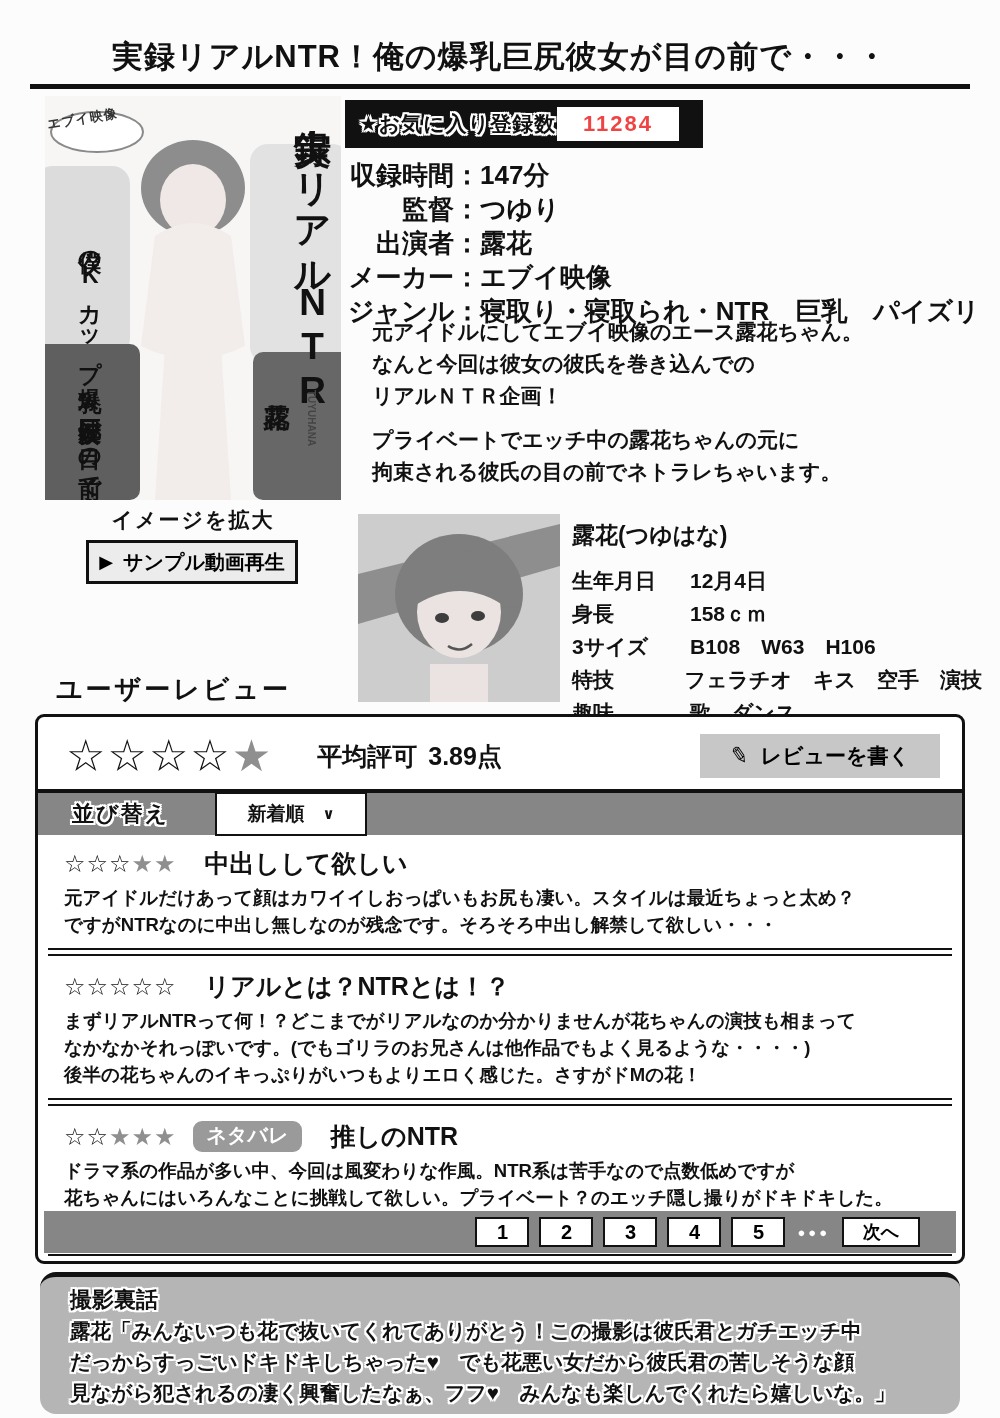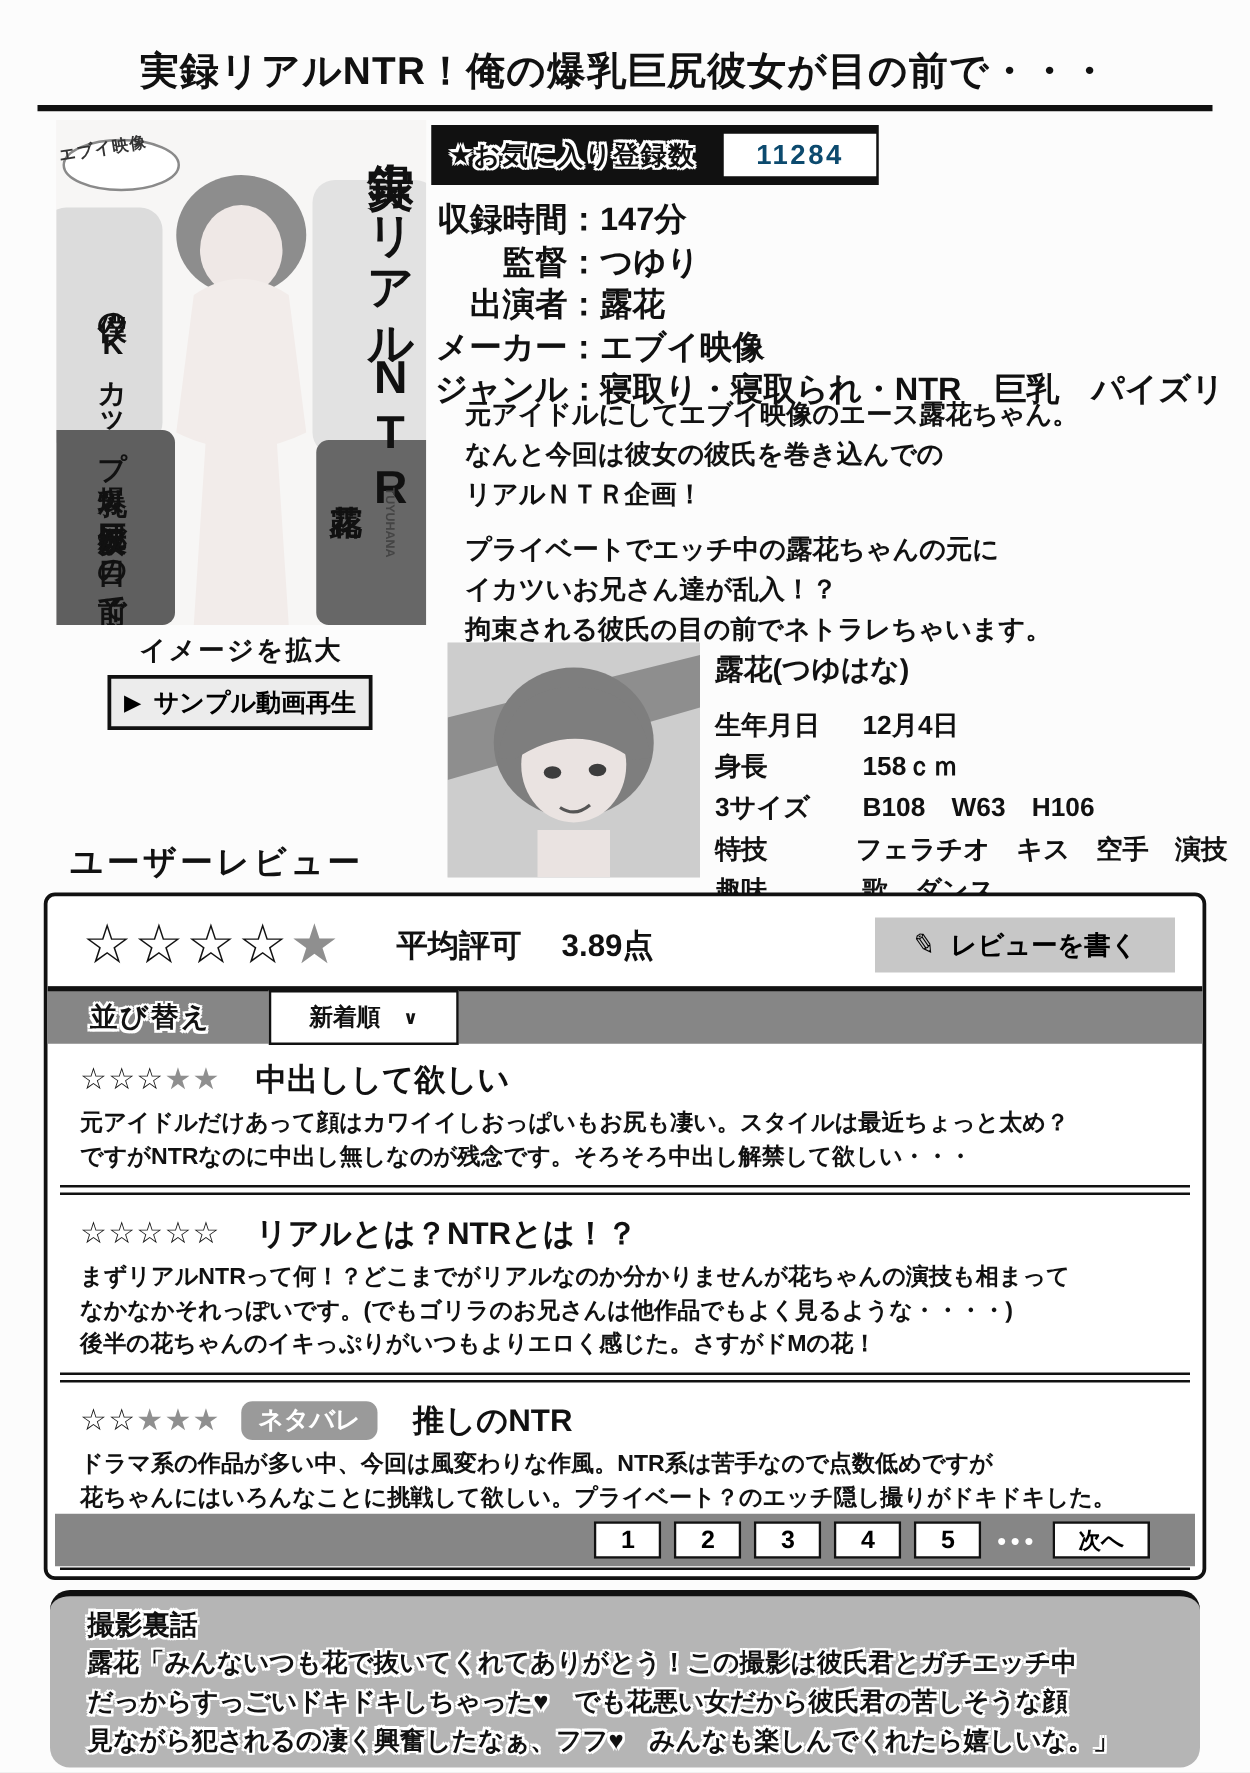--- a/index.html
+++ b/index.html
@@ -29,26 +29,26 @@
     text-orientation:mixed; }
   .enlarge-link { position:absolute; left:45px; top:506px; width:296px; text-align:center;
     font-size:21px; letter-spacing:2px; cursor:pointer; }
   .sample-btn { position:absolute; left:86px; top:540px; width:212px; height:44px;
     background:#ececec; border:3px solid #111; display:flex; align-items:center; justify-content:center;
     gap:10px; font-size:20px; font-weight:700; font-family:inherit; cursor:pointer; }
   .play-icon { font-size:18px; }
 
   
   .fav-bar { position:absolute; left:345px; top:100px; width:358px; height:48px; background:#111;
-    display:flex; align-items:center; padding:0 2px 0 14px;justify-content:flex-end; }
+    display:flex; align-items:center; padding:0 24px 0 14px;justify-content:flex-end; }
   .outline-w { color:#111;
     text-shadow:-2px -2px 0 #fff,2px -2px 0 #fff,-2px 2px 0 #fff,2px 2px 0 #fff,
                 -2px 0 0 #fff,2px 0 0 #fff,0 -2px 0 #fff,0 2px 0 #fff; }
   .fav-label { font-size:21px; letter-spacing:1px; }
-  .fav-count { margin-left:auto; width:122px; height:34px; background:#fff; color:#0c4a6e;
+  .fav-count { margin-left:auto; width:122px; height:34px; background:#fff; color:#ef4444;
     font-size:22px; display:flex; align-items:center; justify-content:center; letter-spacing:2px; }
 
   
   .details { position:absolute; left:348px; top:158px; width:630px; }
   .detail-row { display:flex; font-size:26px; line-height:34px; }
   .d-label { width:132px; text-align:right; white-space:pre; }
   .d-value { white-space:pre; }
   .desc { position:absolute; left:372px; width:610px; font-size:21px; line-height:32px; white-space:pre; }
   .desc1 { top:316px; } .desc2 { top:424px; }
 
@@ -63,21 +63,21 @@
   
   .reviews-heading { position:absolute; left:56px; top:672px; font-size:26px; letter-spacing:3px; }
   .panel { position:absolute; left:35px; top:714px; width:930px; height:550px;
     border:3.5px solid #111; border-radius:9px; background:#fff; overflow:hidden; }
   .panel-head { display:flex; align-items:center; padding:14px 22px 8px 28px; height:72px; }
   .star { display:inline-block; }
   .star.off { color:#8f8f8f; }
   .star.lg { font-size:44px; line-height:44px; letter-spacing:2px; }
   .star.sm { font-size:24px; line-height:24px; letter-spacing:1px; }
   .avg-label { margin-left:44px; font-size:25px; }
-  .avg-score { margin-left:32px; font-size:25px;text-align:right; }
+  .avg-score { margin-left:11px; font-size:25px;text-align:right; }
   .write-btn { margin-left:auto; width:240px; height:44px; background:#c7c7c7; border:none;
     display:flex; align-items:center; justify-content:center; gap:12px;
     font-size:21px; font-weight:700; font-family:inherit; cursor:pointer; }
   .pencil-icon { font-size:22px; transform:rotate(10deg); }
   .sort-bar { height:46px; background:#868686; border-top:4px solid #111;
     display:flex; align-items:center; padding-left:34px; }
   .sort-label { font-size:22px; letter-spacing:2px; }
   .sort-select { margin-left:46px; width:152px; height:44px; background:#fff; border:2.5px solid #111;
     display:flex; align-items:center; justify-content:center; gap:18px; font-size:19px; cursor:pointer; }
   .chevron-down { font-size:15px; font-weight:900; }
@@ -156,21 +156,21 @@
       <div class="detail-row">
         <span class="d-label">メーカー：</span>
         <span class="d-value">エブイ映像</span>
       </div>
       <div class="detail-row">
         <span class="d-label">ジャンル：</span>
         <span class="d-value">寝取り・寝取られ・NTR　巨乳　パイズリ</span>
       </div>
     </div>
   <div class="desc desc1"><div>元アイドルにしてエブイ映像のエース露花ちゃん。</div><div>なんと今回は彼女の彼氏を巻き込んでの</div><div>リアルＮＴＲ企画！</div></div>
-  <div class="desc desc2"><div>プライベートでエッチ中の露花ちゃんの元に</div><div>イカツいお兄さん達が乱入！？</div><div>拘束される彼氏の目の前でネトラレちゃいます。</div></div>
+  <div class="desc desc2"><div>プライベートでエッチ中の露花ちゃんの元に</div><div>拘束される彼氏の目の前でネトラレちゃいます。</div></div>
 
   <div class="photo">
     <svg viewBox="0 0 202 188" width="202" height="188">
       <rect x="0" y="0" width="202" height="188" fill="#cdcdcd"></rect>
       <polygon points="0,60 202,10 202,52 0,110" fill="#8e8e8e"></polygon>
       <ellipse cx="101" cy="80" rx="64" ry="60" fill="#7e7e7e"></ellipse>
       <ellipse cx="101" cy="98" rx="42" ry="46" fill="#eae3e1"></ellipse>
       <path d="M40,92 q10,-58 61,-56 q52,-2 62,56 l-14,2 q-46,-34 -96,0 Z" fill="#7e7e7e"></path>
       <ellipse cx="84" cy="104" rx="7" ry="5" fill="#3d3d3d"></ellipse>
       <ellipse cx="120" cy="102" rx="7" ry="5" fill="#3d3d3d"></ellipse>

